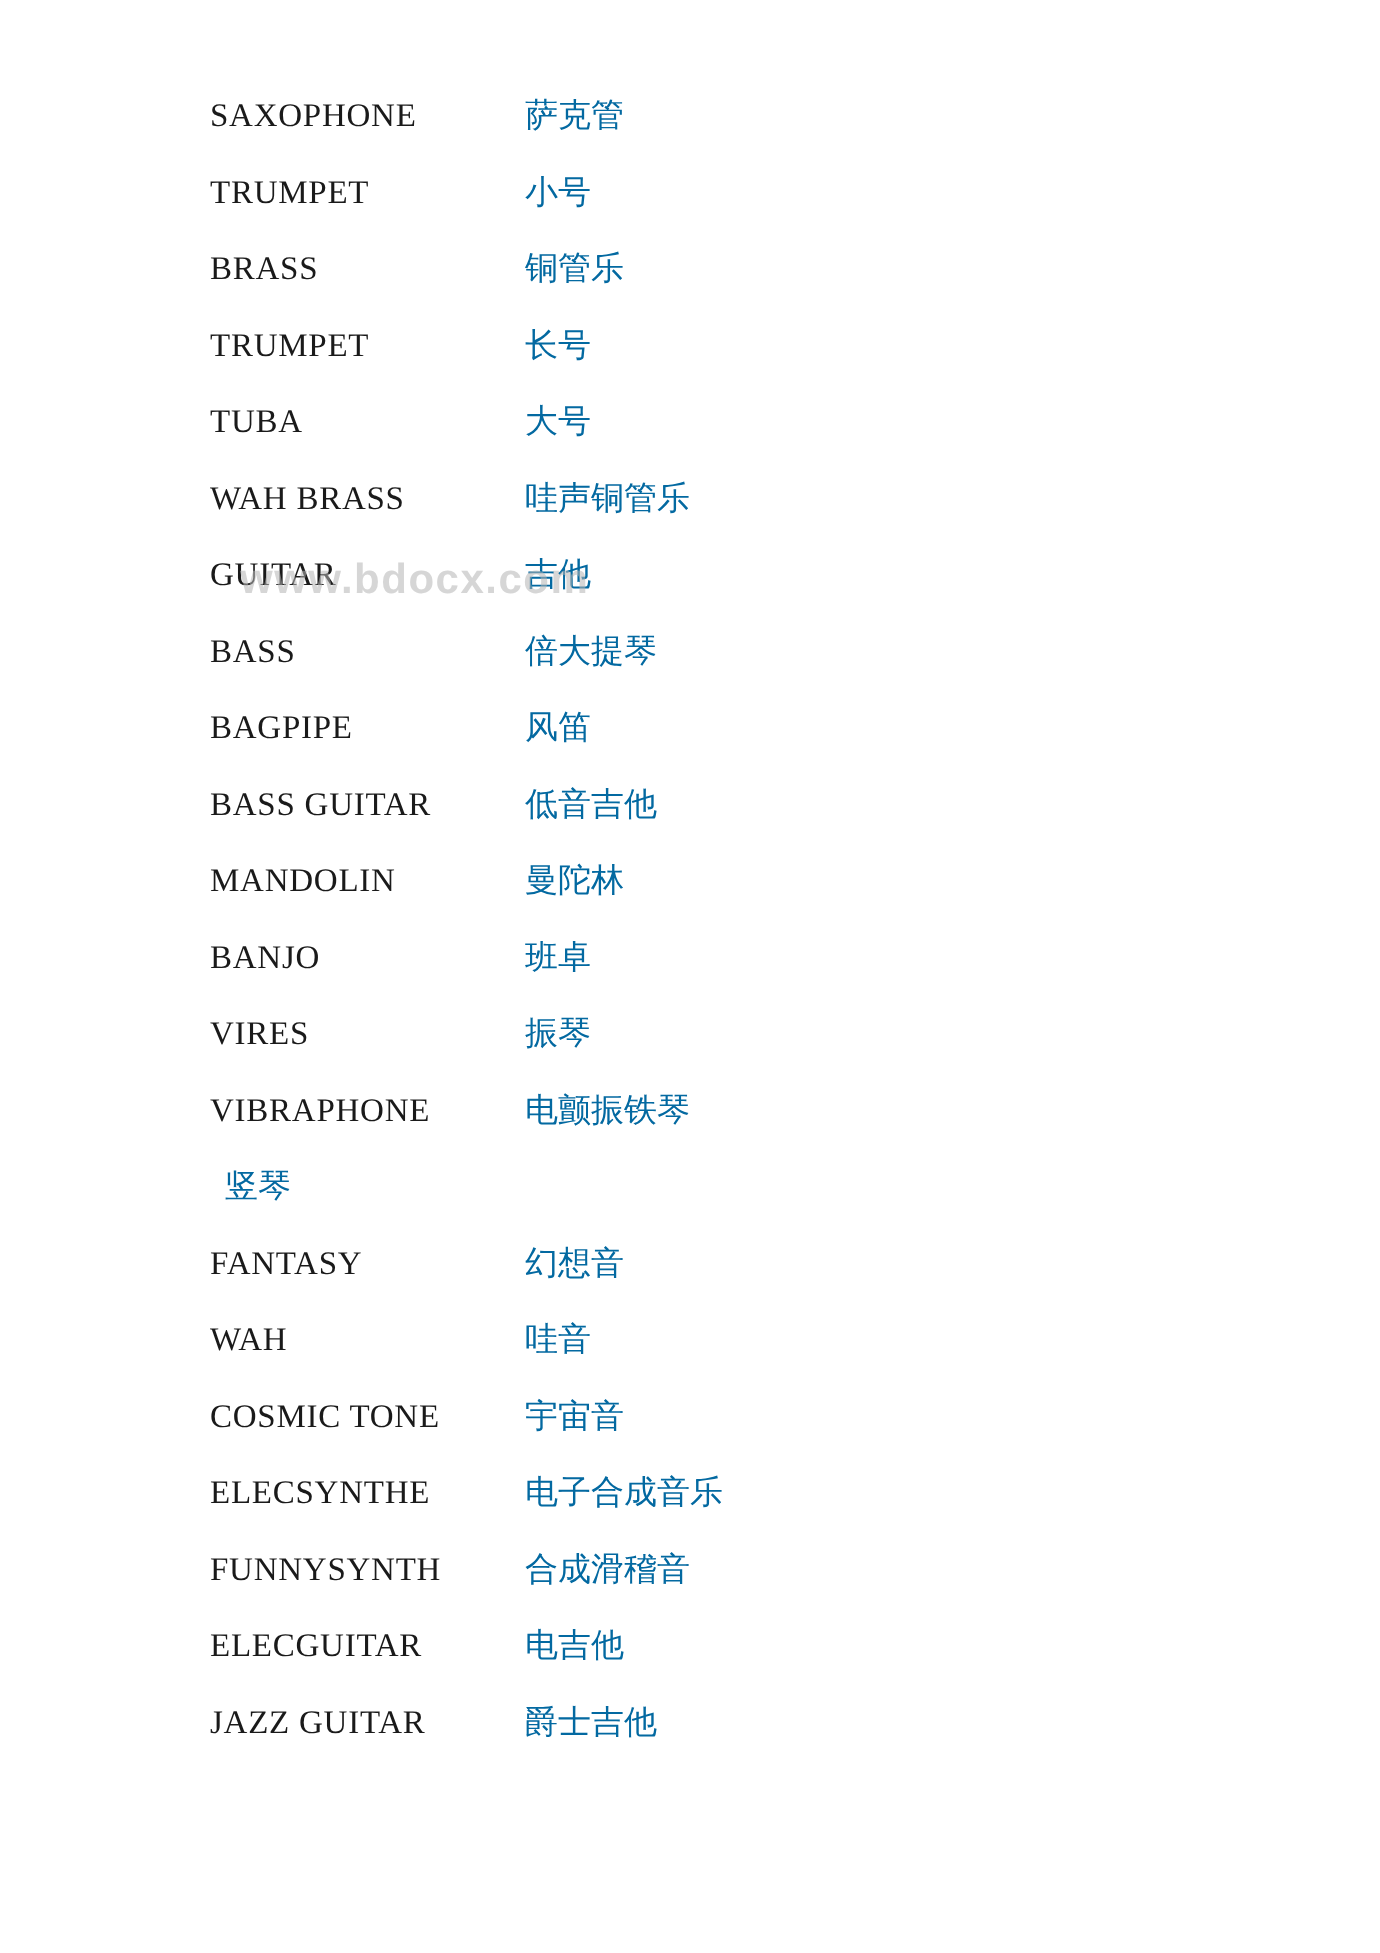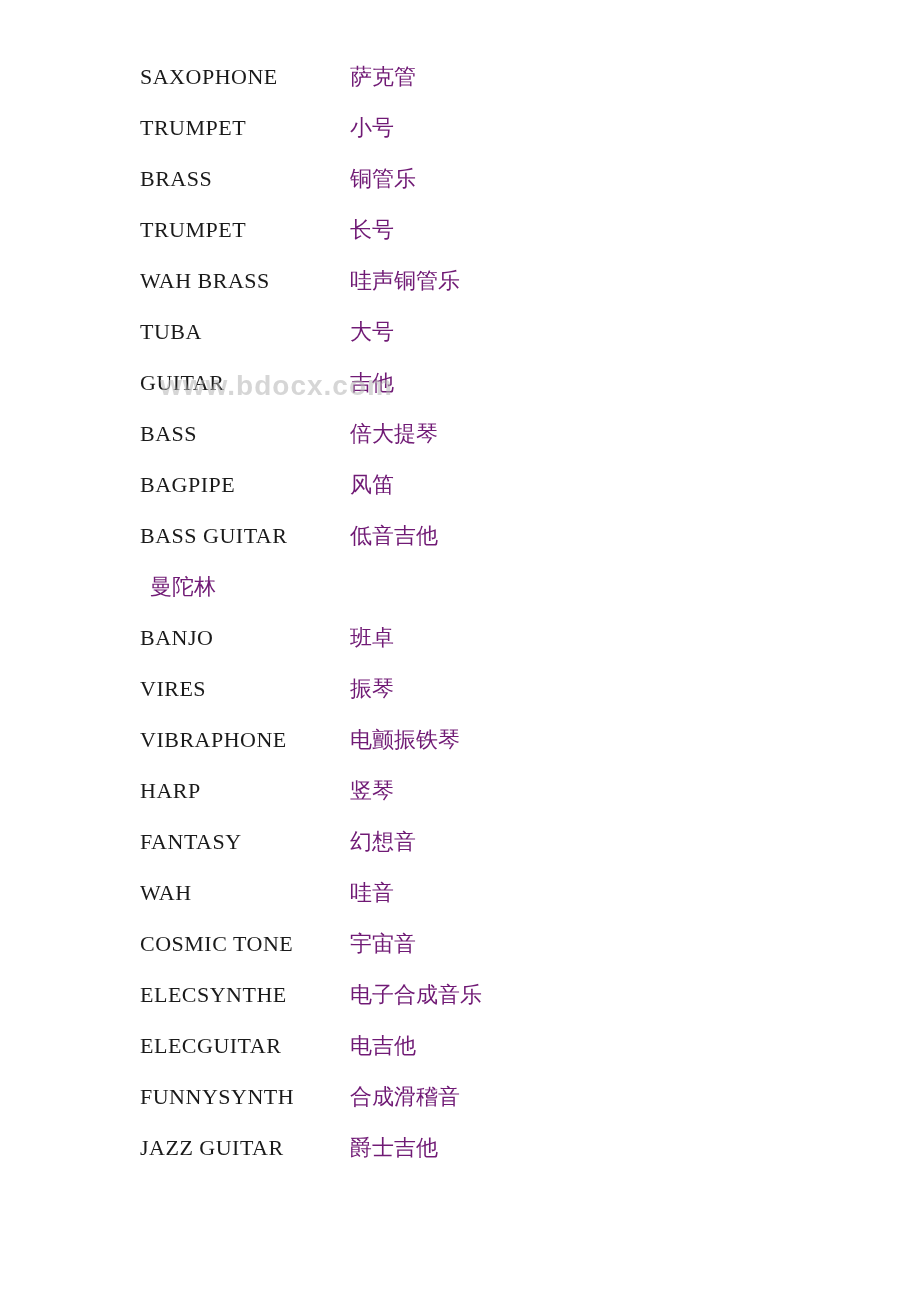--- a/index.html
+++ b/index.html
@@ -46,21 +46,21 @@
       min-width: 200px;
       font-family: "Times New Roman", Times, serif;
       font-size: 22px;
       color: #1a1a1a;
       letter-spacing: 0.5px;
     }
 
     .instrument-cn {
       font-family: "SimSun", "宋体", "Microsoft YaHei", sans-serif;
       font-size: 22px;
-      color: #701a75;
+      color: #0369a1;
       margin-left: 10px;
     }
   </style>
 </head>
 <body>
 
 <div class="watermark">www.bdocx.com</div>
 
 <div class="instrument-list">
 <div class="instrument-row">
@@ -73,83 +73,83 @@
     </div>
     <div class="instrument-row">
       <span class="instrument-en">BRASS</span>
       <span class="instrument-cn">铜管乐</span>
     </div>
     <div class="instrument-row">
       <span class="instrument-en">TRUMPET</span>
       <span class="instrument-cn">长号</span>
     </div>
     <div class="instrument-row">
+      <span class="instrument-en">TUBA</span>
+      <span class="instrument-cn">大号</span>
+    </div>
+    <div class="instrument-row">
       <span class="instrument-en">WAH BRASS</span>
       <span class="instrument-cn">哇声铜管乐</span>
-    </div>
-    <div class="instrument-row">
-      <span class="instrument-en">TUBA</span>
-      <span class="instrument-cn">大号</span>
     </div>
     <div class="instrument-row">
       <span class="instrument-en">GUITAR</span>
       <span class="instrument-cn">吉他</span>
     </div>
     <div class="instrument-row">
       <span class="instrument-en">BASS</span>
       <span class="instrument-cn">倍大提琴</span>
     </div>
     <div class="instrument-row">
       <span class="instrument-en">BAGPIPE</span>
       <span class="instrument-cn">风笛</span>
     </div>
     <div class="instrument-row">
       <span class="instrument-en">BASS GUITAR</span>
       <span class="instrument-cn">低音吉他</span>
     </div>
     <div class="instrument-row">
+      <span class="instrument-en">MANDOLIN</span>
       <span class="instrument-cn">曼陀林</span>
     </div>
     <div class="instrument-row">
       <span class="instrument-en">BANJO</span>
       <span class="instrument-cn">班卓</span>
     </div>
     <div class="instrument-row">
       <span class="instrument-en">VIRES</span>
       <span class="instrument-cn">振琴</span>
     </div>
     <div class="instrument-row">
       <span class="instrument-en">VIBRAPHONE</span>
       <span class="instrument-cn">电颤振铁琴</span>
     </div>
     <div class="instrument-row">
-      <span class="instrument-en">HARP</span>
       <span class="instrument-cn">竖琴</span>
     </div>
     <div class="instrument-row">
       <span class="instrument-en">FANTASY</span>
       <span class="instrument-cn">幻想音</span>
     </div>
     <div class="instrument-row">
       <span class="instrument-en">WAH</span>
       <span class="instrument-cn">哇音</span>
     </div>
     <div class="instrument-row">
       <span class="instrument-en">COSMIC TONE</span>
       <span class="instrument-cn">宇宙音</span>
     </div>
     <div class="instrument-row">
       <span class="instrument-en">ELECSYNTHE</span>
       <span class="instrument-cn">电子合成音乐</span>
     </div>
     <div class="instrument-row">
+      <span class="instrument-en">FUNNYSYNTH</span>
+      <span class="instrument-cn">合成滑稽音</span>
+    </div>
+    <div class="instrument-row">
       <span class="instrument-en">ELECGUITAR</span>
       <span class="instrument-cn">电吉他</span>
-    </div>
-    <div class="instrument-row">
-      <span class="instrument-en">FUNNYSYNTH</span>
-      <span class="instrument-cn">合成滑稽音</span>
     </div>
     <div class="instrument-row">
       <span class="instrument-en">JAZZ GUITAR</span>
       <span class="instrument-cn">爵士吉他</span>
     </div>
   </div>
 
 </body></html>

